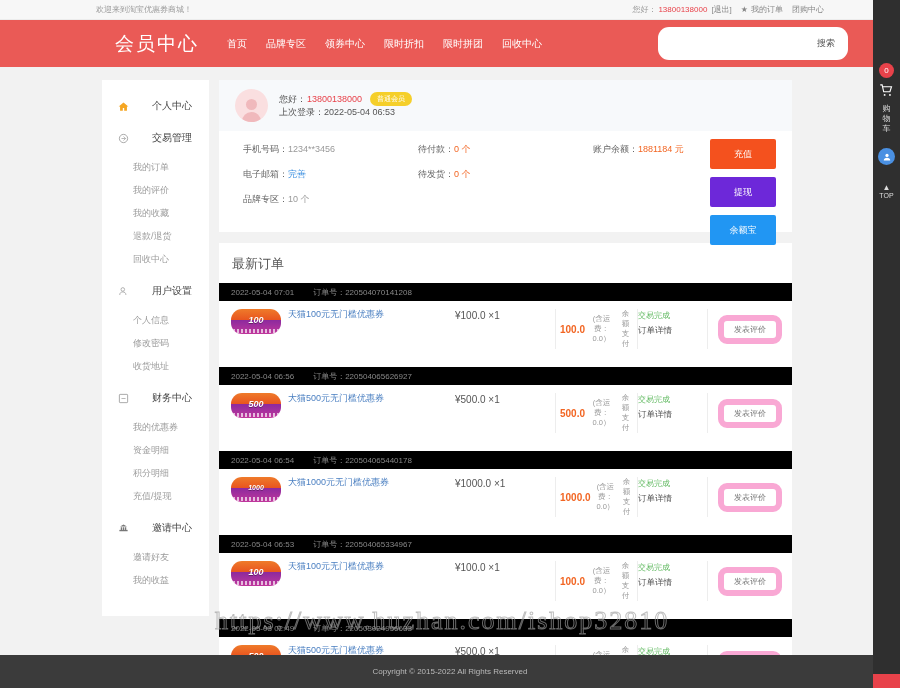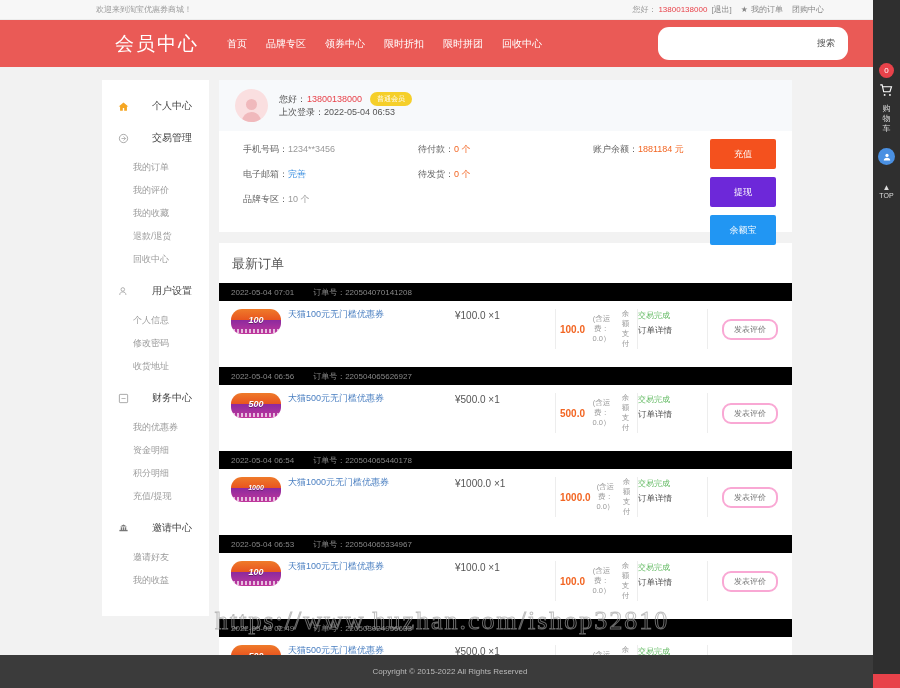--- a/index.html
+++ b/index.html
@@ -119,21 +119,21 @@
   .tot-big { font-size: 10px; color: #f26522; font-weight: bold; }
   .tot-sm { font-size: 7.5px; color: #999; }
   .od-status {
     width: 70px; text-align: left; border-left: 1px solid #ededed;
     display: flex; flex-direction: column; gap: 4px; padding-top: 1px;
   }
   .st-done { font-size: 8px; color: #5bb75b; }
   .st-detail { font-size: 8.5px; color: #555; cursor: pointer; }
   .od-action { flex: 1; border-left: 1px solid #ededed; display: flex; align-items: center; justify-content: center; }
   .eval-btn {
-    border: 2px solid #f9a8d4; background: #fff; border-radius: 9px; font-size: 8px;
+    border: 6px solid #f9a8d4; background: #fff; border-radius: 9px; font-size: 8px;
     color: #777; padding: 3px 10px; cursor: pointer; font-family: Liberation Serif, serif; white-space: nowrap;
   }
   .order-sep { height: 10px; }
 
   
   .watermark {
     position: absolute; left: 215px; top: 606px; width: 670px;
     font-family: "Liberation Serif", "DejaVu Serif", serif;
     font-size: 26px; letter-spacing: 2px; color: transparent;
     -webkit-text-stroke: 1px #9d9d9daa;

